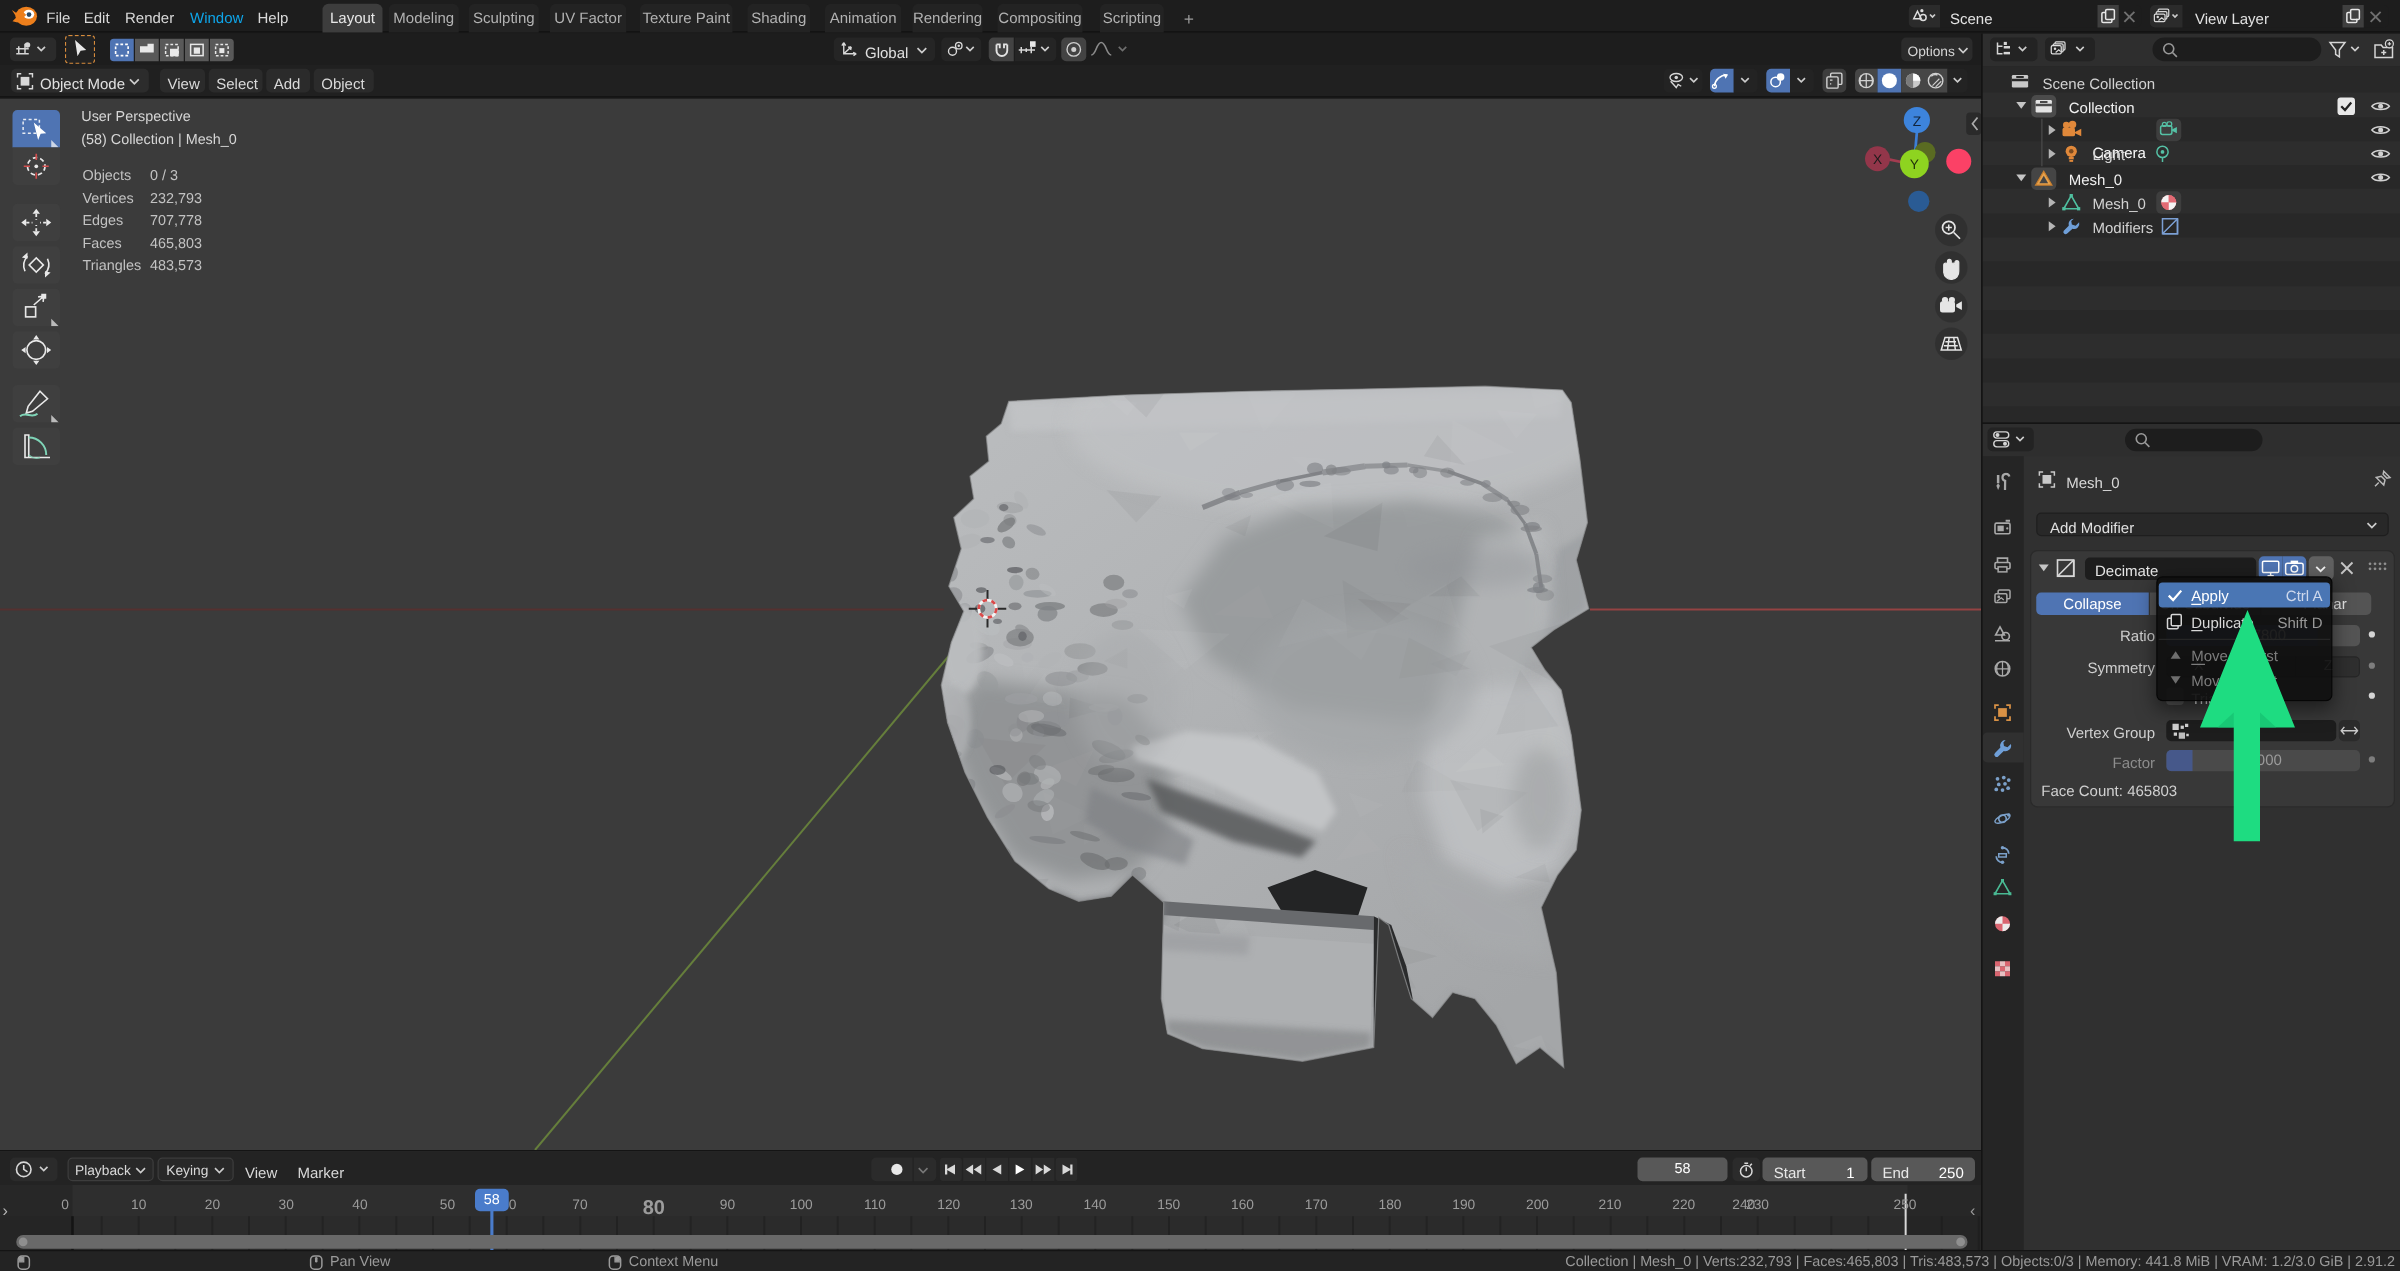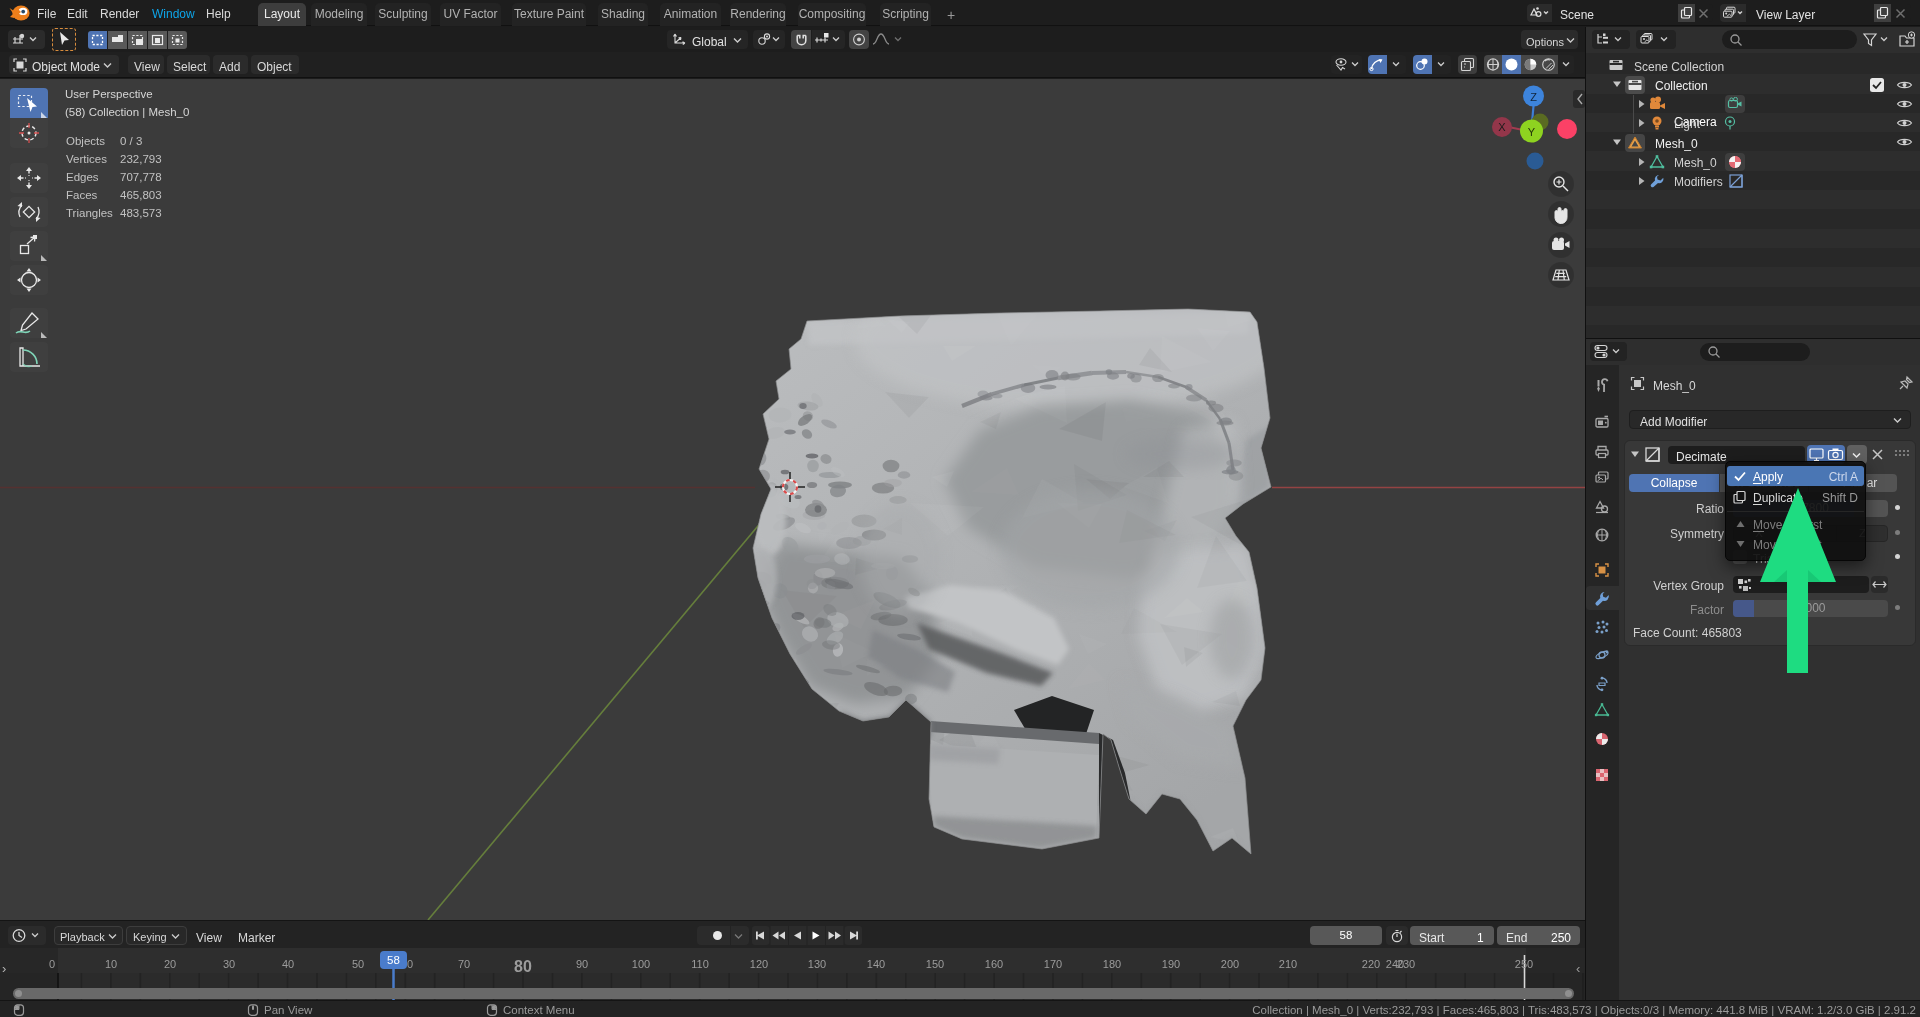--- a/index.html
+++ b/index.html
@@ -681,21 +681,21 @@
         <div class="abs" style="left:759px;top:37px;transform:translateX(-50%);color:#9c9c9c;font-size:11px;">120</div>
         <div class="abs" style="left:817px;top:37px;transform:translateX(-50%);color:#9c9c9c;font-size:11px;">130</div>
         <div class="abs" style="left:876px;top:37px;transform:translateX(-50%);color:#9c9c9c;font-size:11px;">140</div>
         <div class="abs" style="left:935px;top:37px;transform:translateX(-50%);color:#9c9c9c;font-size:11px;">150</div>
         <div class="abs" style="left:994px;top:37px;transform:translateX(-50%);color:#9c9c9c;font-size:11px;">160</div>
         <div class="abs" style="left:1053px;top:37px;transform:translateX(-50%);color:#9c9c9c;font-size:11px;">170</div>
         <div class="abs" style="left:1112px;top:37px;transform:translateX(-50%);color:#9c9c9c;font-size:11px;">180</div>
         <div class="abs" style="left:1171px;top:37px;transform:translateX(-50%);color:#9c9c9c;font-size:11px;">190</div>
         <div class="abs" style="left:1230px;top:37px;transform:translateX(-50%);color:#9c9c9c;font-size:11px;">200</div>
         <div class="abs" style="left:1288px;top:37px;transform:translateX(-50%);color:#9c9c9c;font-size:11px;">210</div>
-        <div class="abs" style="left:1347px;top:37px;transform:translateX(-50%);color:#9c9c9c;font-size:11px;margin-left:24px;">220</div>
+        <div class="abs" style="left:1347px;top:37px;transform:translateX(-50%);color:#9c9c9c;font-size:11px;">220</div>
         <div class="abs" style="left:1406px;top:37px;transform:translateX(-50%);color:#9c9c9c;font-size:11px;">230</div>
         <div class="abs" style="left:1395px;top:37px;transform:translateX(-50%);color:#9c9c9c;font-size:11px;">240</div>
         <div class="abs" style="left:1524px;top:37px;transform:translateX(-50%);color:#9c9c9c;font-size:11px;">250</div>
       </div>
     <div class="abs" style="left:380px;top:30px;width:27px;height:18px;background:#4a7ccb;border-radius:4px;color:#fff;font-size:11.5px;text-align:center;line-height:18px;">58</div>
     <div class="abs" style="left:13px;top:67px;width:1561px;height:11px;background:#696969;border-radius:6px;"></div>
     <div class="abs" style="left:15px;top:69px;width:7px;height:7px;background:#8f8f8f;border-radius:50%;"></div>
     <div class="abs" style="left:1565px;top:69px;width:7px;height:7px;background:#8f8f8f;border-radius:50%;"></div>
     <div class="abs" style="left:2px;top:40px;color:#b5b5b5;font-size:13px;">›</div>
     <div class="abs" style="left:1576px;top:40px;color:#999;font-size:13px;">‹</div>

